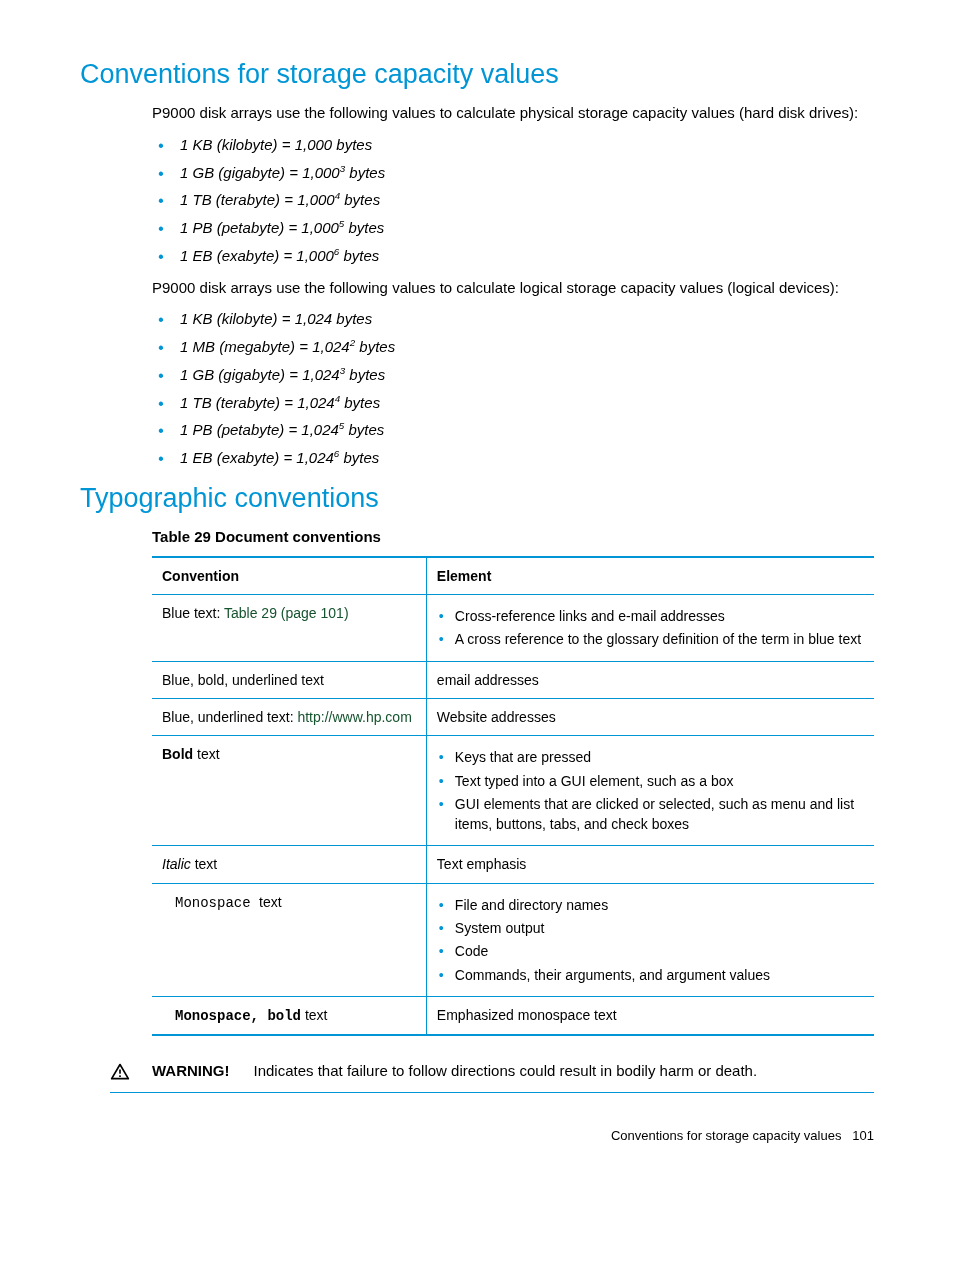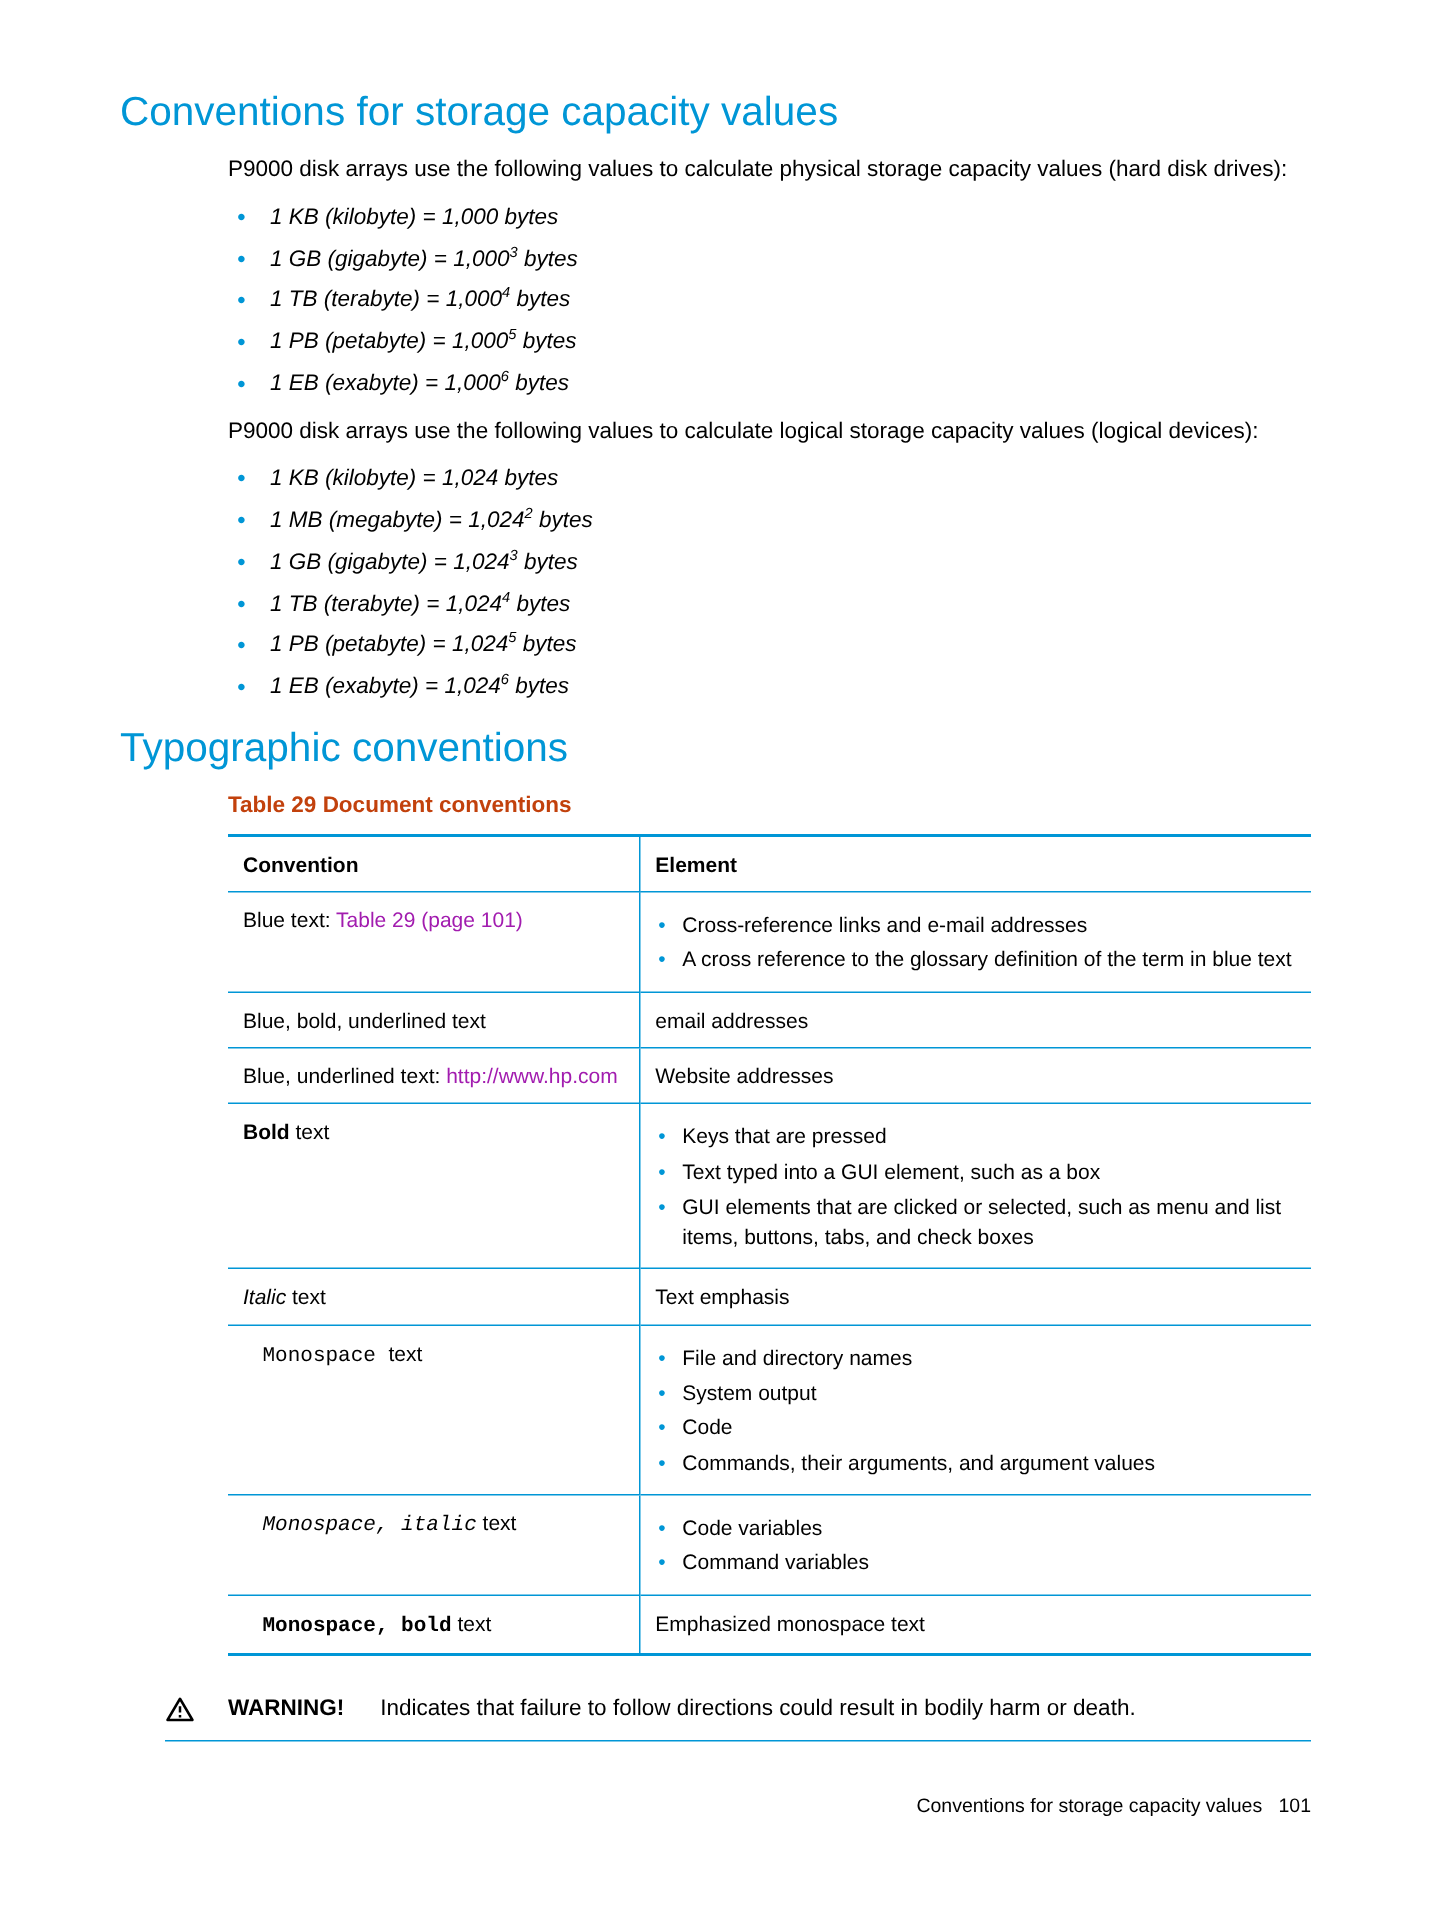--- a/index.html
+++ b/index.html
@@ -36,21 +36,21 @@
   ul.bullets > li::before {
     content: "•";
     color: #0096d6;
     position: absolute;
     left: -22px;
     font-size: 16px;
   }
   sup { font-size: 0.65em; vertical-align: super; line-height: 0; }
   .table-caption {
     font-weight: bold;
-    color: #c2410c;
+    color: #000000;
     margin: 6px 0 8px 0;
   }
   table.conv {
     border-collapse: collapse;
     width: 100%;
     border-top: 2px solid #0096d6;
     border-bottom: 2px solid #0096d6;
   }
   table.conv th {
     text-align: left;
@@ -77,21 +77,21 @@
   table.conv ul li {
     position: relative;
     margin: 3px 0;
   }
   table.conv ul li::before {
     content: "•";
     color: #0096d6;
     position: absolute;
     left: -16px;
   }
-  .blue-link { color: #a21caf; }
+  .blue-link { color: #14532d; }
   .underline { }
   .mono { font-family: "Courier New", monospace; padding-left: 13px; }
   .italic { font-style: italic; }
   .bold { font-weight: bold; }
   .warning-row {
     display: flex;
     align-items: center;
     border-bottom: 1px solid #0096d6;
     padding: 10px 0 10px 0;
     margin-top: 14px;
@@ -182,29 +182,20 @@
         <td>
           <ul>
             <li>File and directory names</li>
             <li>System output</li>
             <li>Code</li>
             <li>Commands, their arguments, and argument values</li>
           </ul>
         </td>
       </tr>
       <tr>
-        <td><span class="mono italic">Monospace, italic</span><span>  text</span></td>
-        <td>
-          <ul>
-            <li>Code variables</li>
-            <li>Command variables</li>
-          </ul>
-        </td>
-      </tr>
-      <tr>
         <td><span class="mono bold">Monospace, bold</span><span>  text</span></td>
         <td>Emphasized monospace text</td>
       </tr>
     </tbody>
   </table>
 </div>
 
 <div class="warning-row">
   <span class="warn-icon">
     <svg viewBox="0 0 24 24" width="20" height="20">

